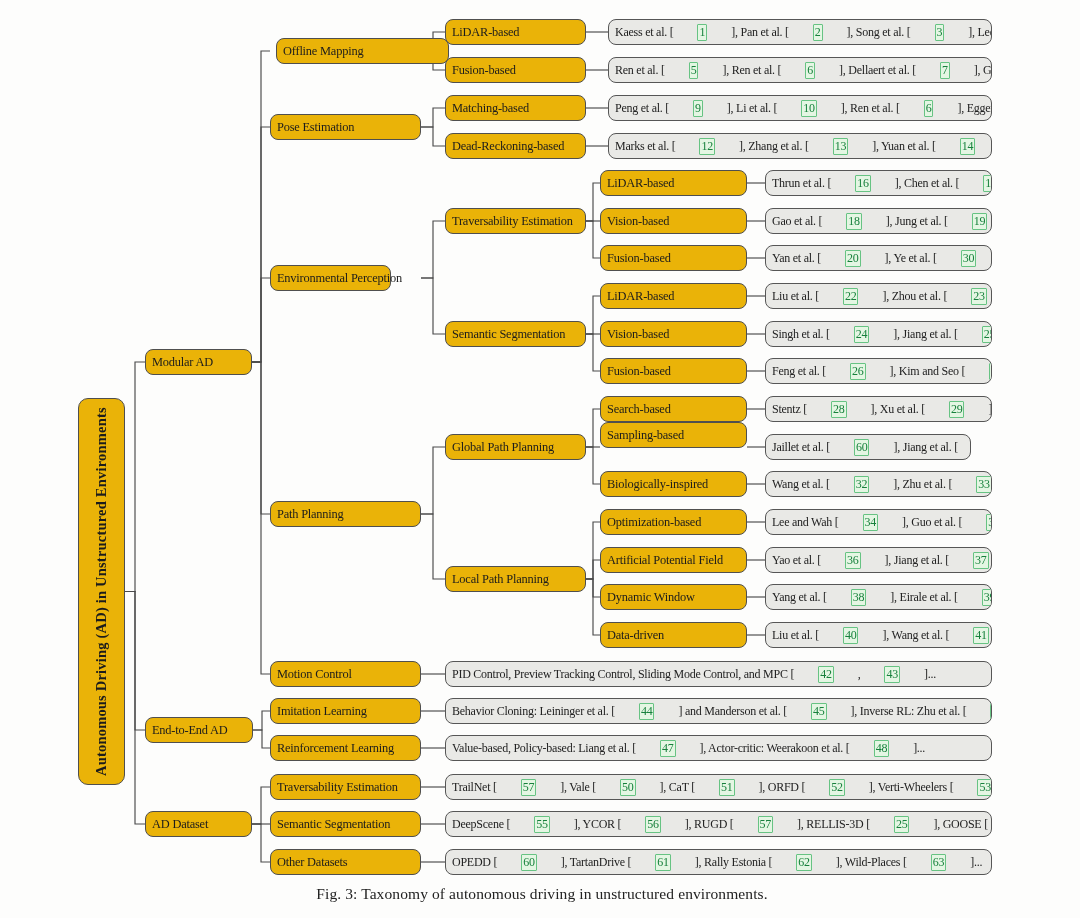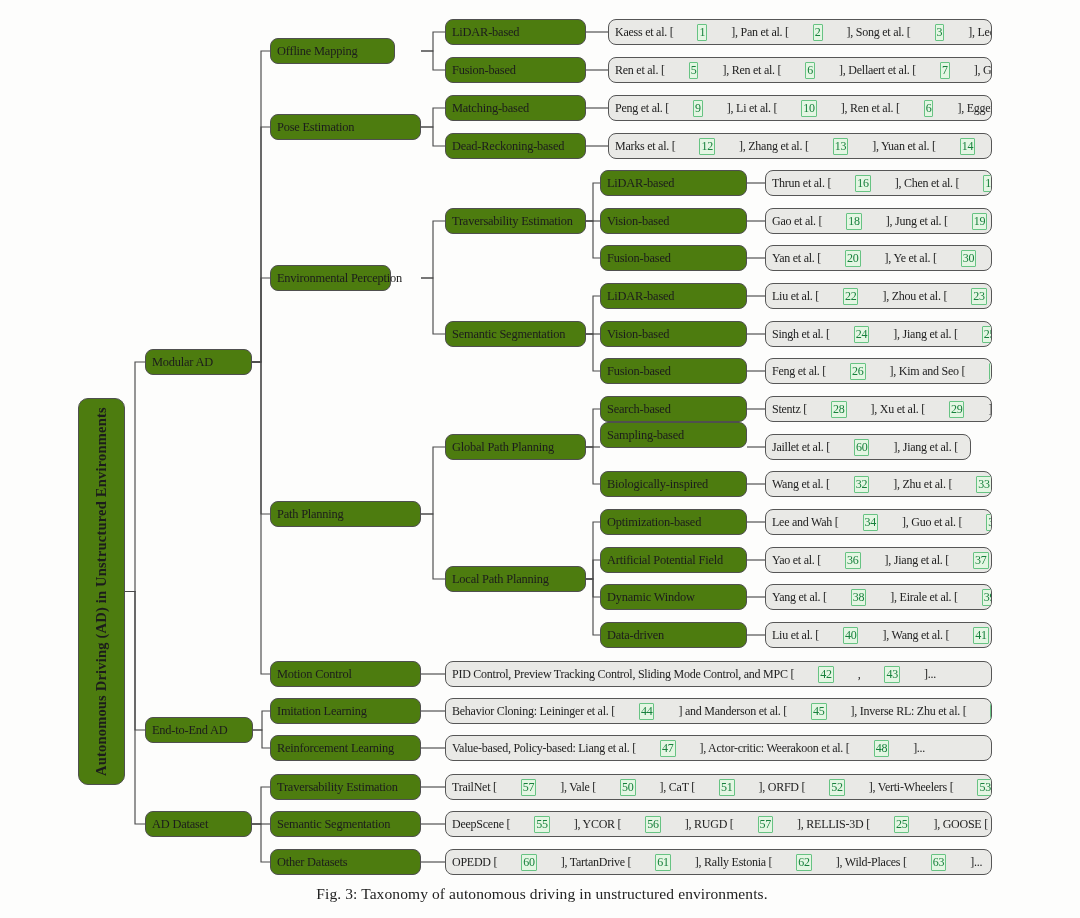--- a/index.html
+++ b/index.html
@@ -4,21 +4,21 @@
 <style>
   html,body{margin:0;padding:0;background:#ffffff;}
   #fig{
     position:relative;width:1080px;height:918px;background:#fdfdfc;overflow:hidden;
     font-family:"Liberation Serif", serif;color:#1c1c1c;
   }
   #wires{position:absolute;left:0;top:0;z-index:0;}
   #wires path{stroke:#4a4a4a;stroke-width:1.15;fill:none;}
   .node{
     position:absolute;box-sizing:border-box;z-index:1;
-    border:1.4px solid #4f4f4f;border-radius:8px;background:#4d7c0f;
+    border:1.4px solid #4f4f4f;border-radius:8px;background:#eab308;
     display:flex;align-items:center;padding:0 6px;
     font-size:12.4px;letter-spacing:-0.2px;white-space:nowrap;height:26px;
   }
   .cite{
     background:#e9e9e6;font-size:12px;letter-spacing:-0.25px;color:#222;
     overflow:hidden;border-color:#565656;gap:24px;
   }
   .ref{
     color:#17803c;border:1px solid #67c383;background:#e4f6e3;
     padding:0 1px;border-radius:1px;
@@ -97,21 +97,21 @@
       <path d="M 421 824 H 433 V 824 H 445"></path>
       <path d="M 421 862 H 433 V 862 H 445"></path>
     </svg>
 
   <div class="node root-node" id="n-root" style="left:78px;top:398px;width:47px;height:387px">Autonomous Driving (AD) in Unstructured Environments</div>
 
   <div class="node" id="n-modular" style="left:145px;top:349px;width:107px">Modular AD</div>
   <div class="node" id="n-e2e" style="left:145px;top:717px;width:108px">End-to-End AD</div>
   <div class="node" id="n-dataset" style="left:145px;top:811px;width:107px">AD Dataset</div>
 
-  <div class="node" id="n-offline" style="left:270px;top:38px;width:125px">Offline Mapping</div>
+  <div class="node" id="n-offline" style="left:276px;top:38px;width:173px">Offline Mapping</div>
   <div class="node" id="n-pose" style="left:270px;top:114px;width:151px">Pose Estimation</div>
   <div class="node" id="n-envp" style="left:270px;top:265px;width:121px">Environmental Perception</div>
   <div class="node" id="n-pathp" style="left:270px;top:501px;width:151px">Path Planning</div>
   <div class="node" id="n-motion" style="left:270px;top:661px;width:151px">Motion Control</div>
 
   <div class="node" id="n-imit" style="left:270px;top:698px;width:151px">Imitation Learning</div>
   <div class="node" id="n-rl" style="left:270px;top:735px;width:151px">Reinforcement Learning</div>
 
   <div class="node" id="n-dstrav" style="left:270px;top:774px;width:151px">Traversability Estimation</div>
   <div class="node" id="n-dssem" style="left:270px;top:811px;width:151px">Semantic Segmentation</div>

